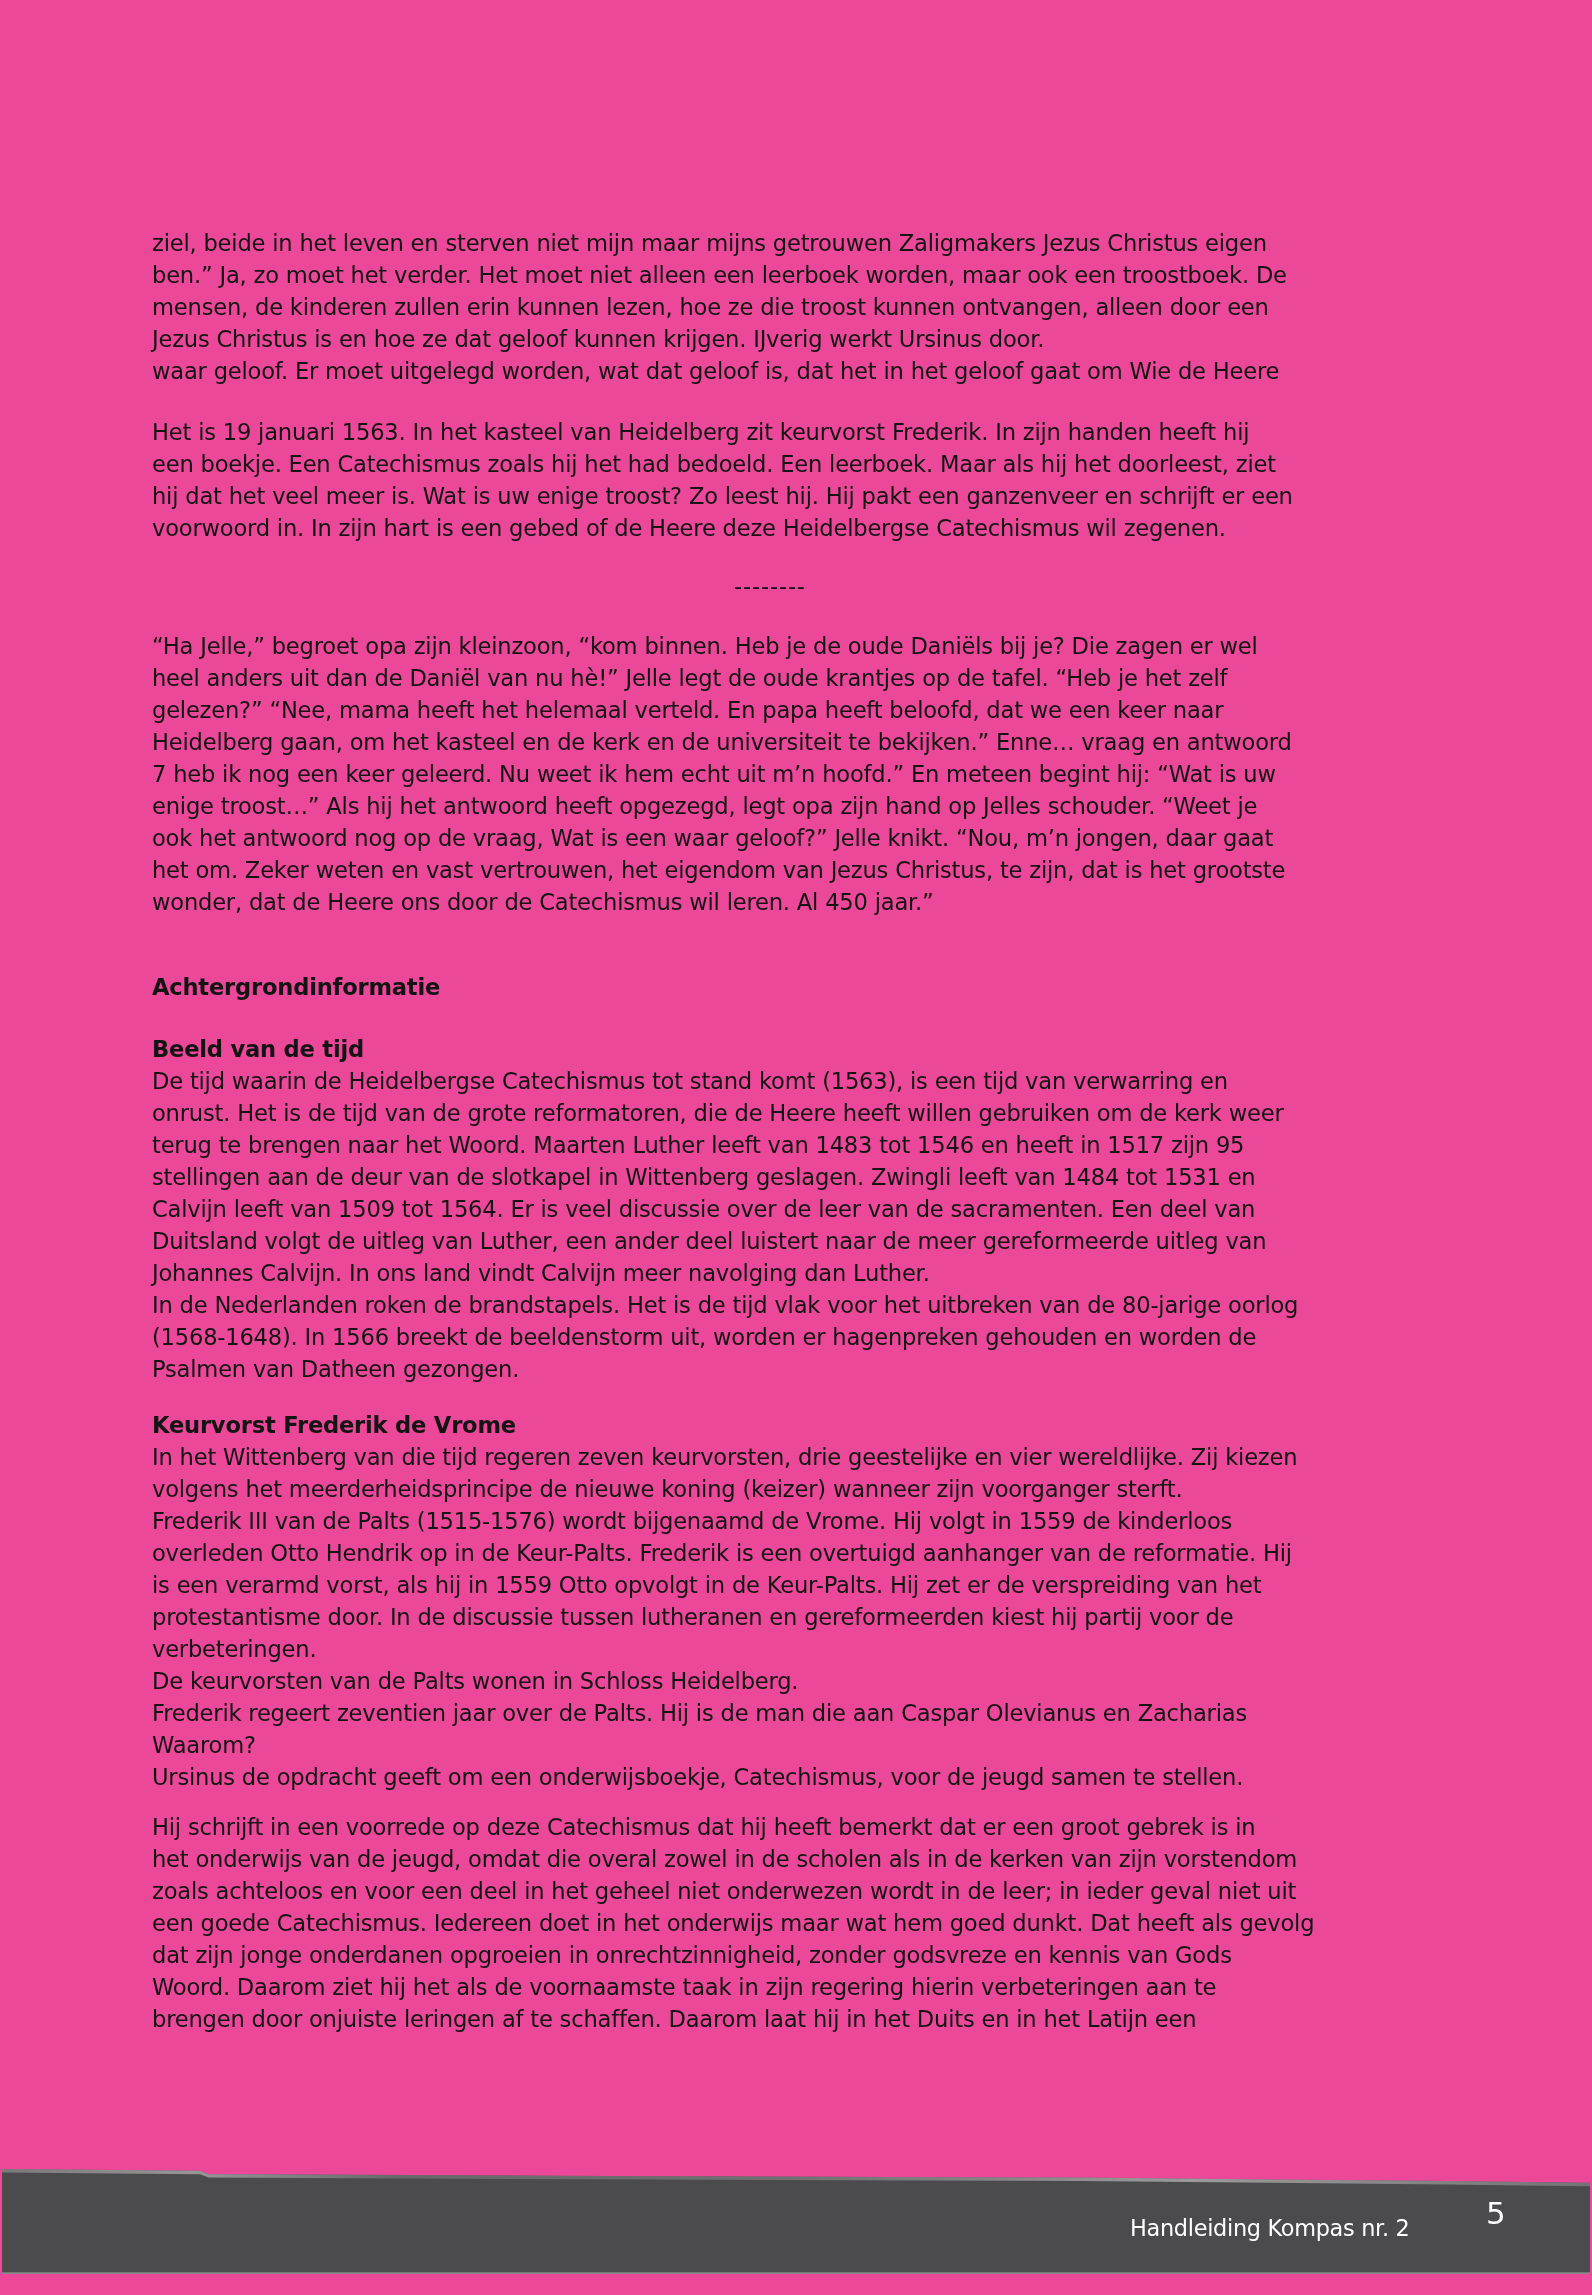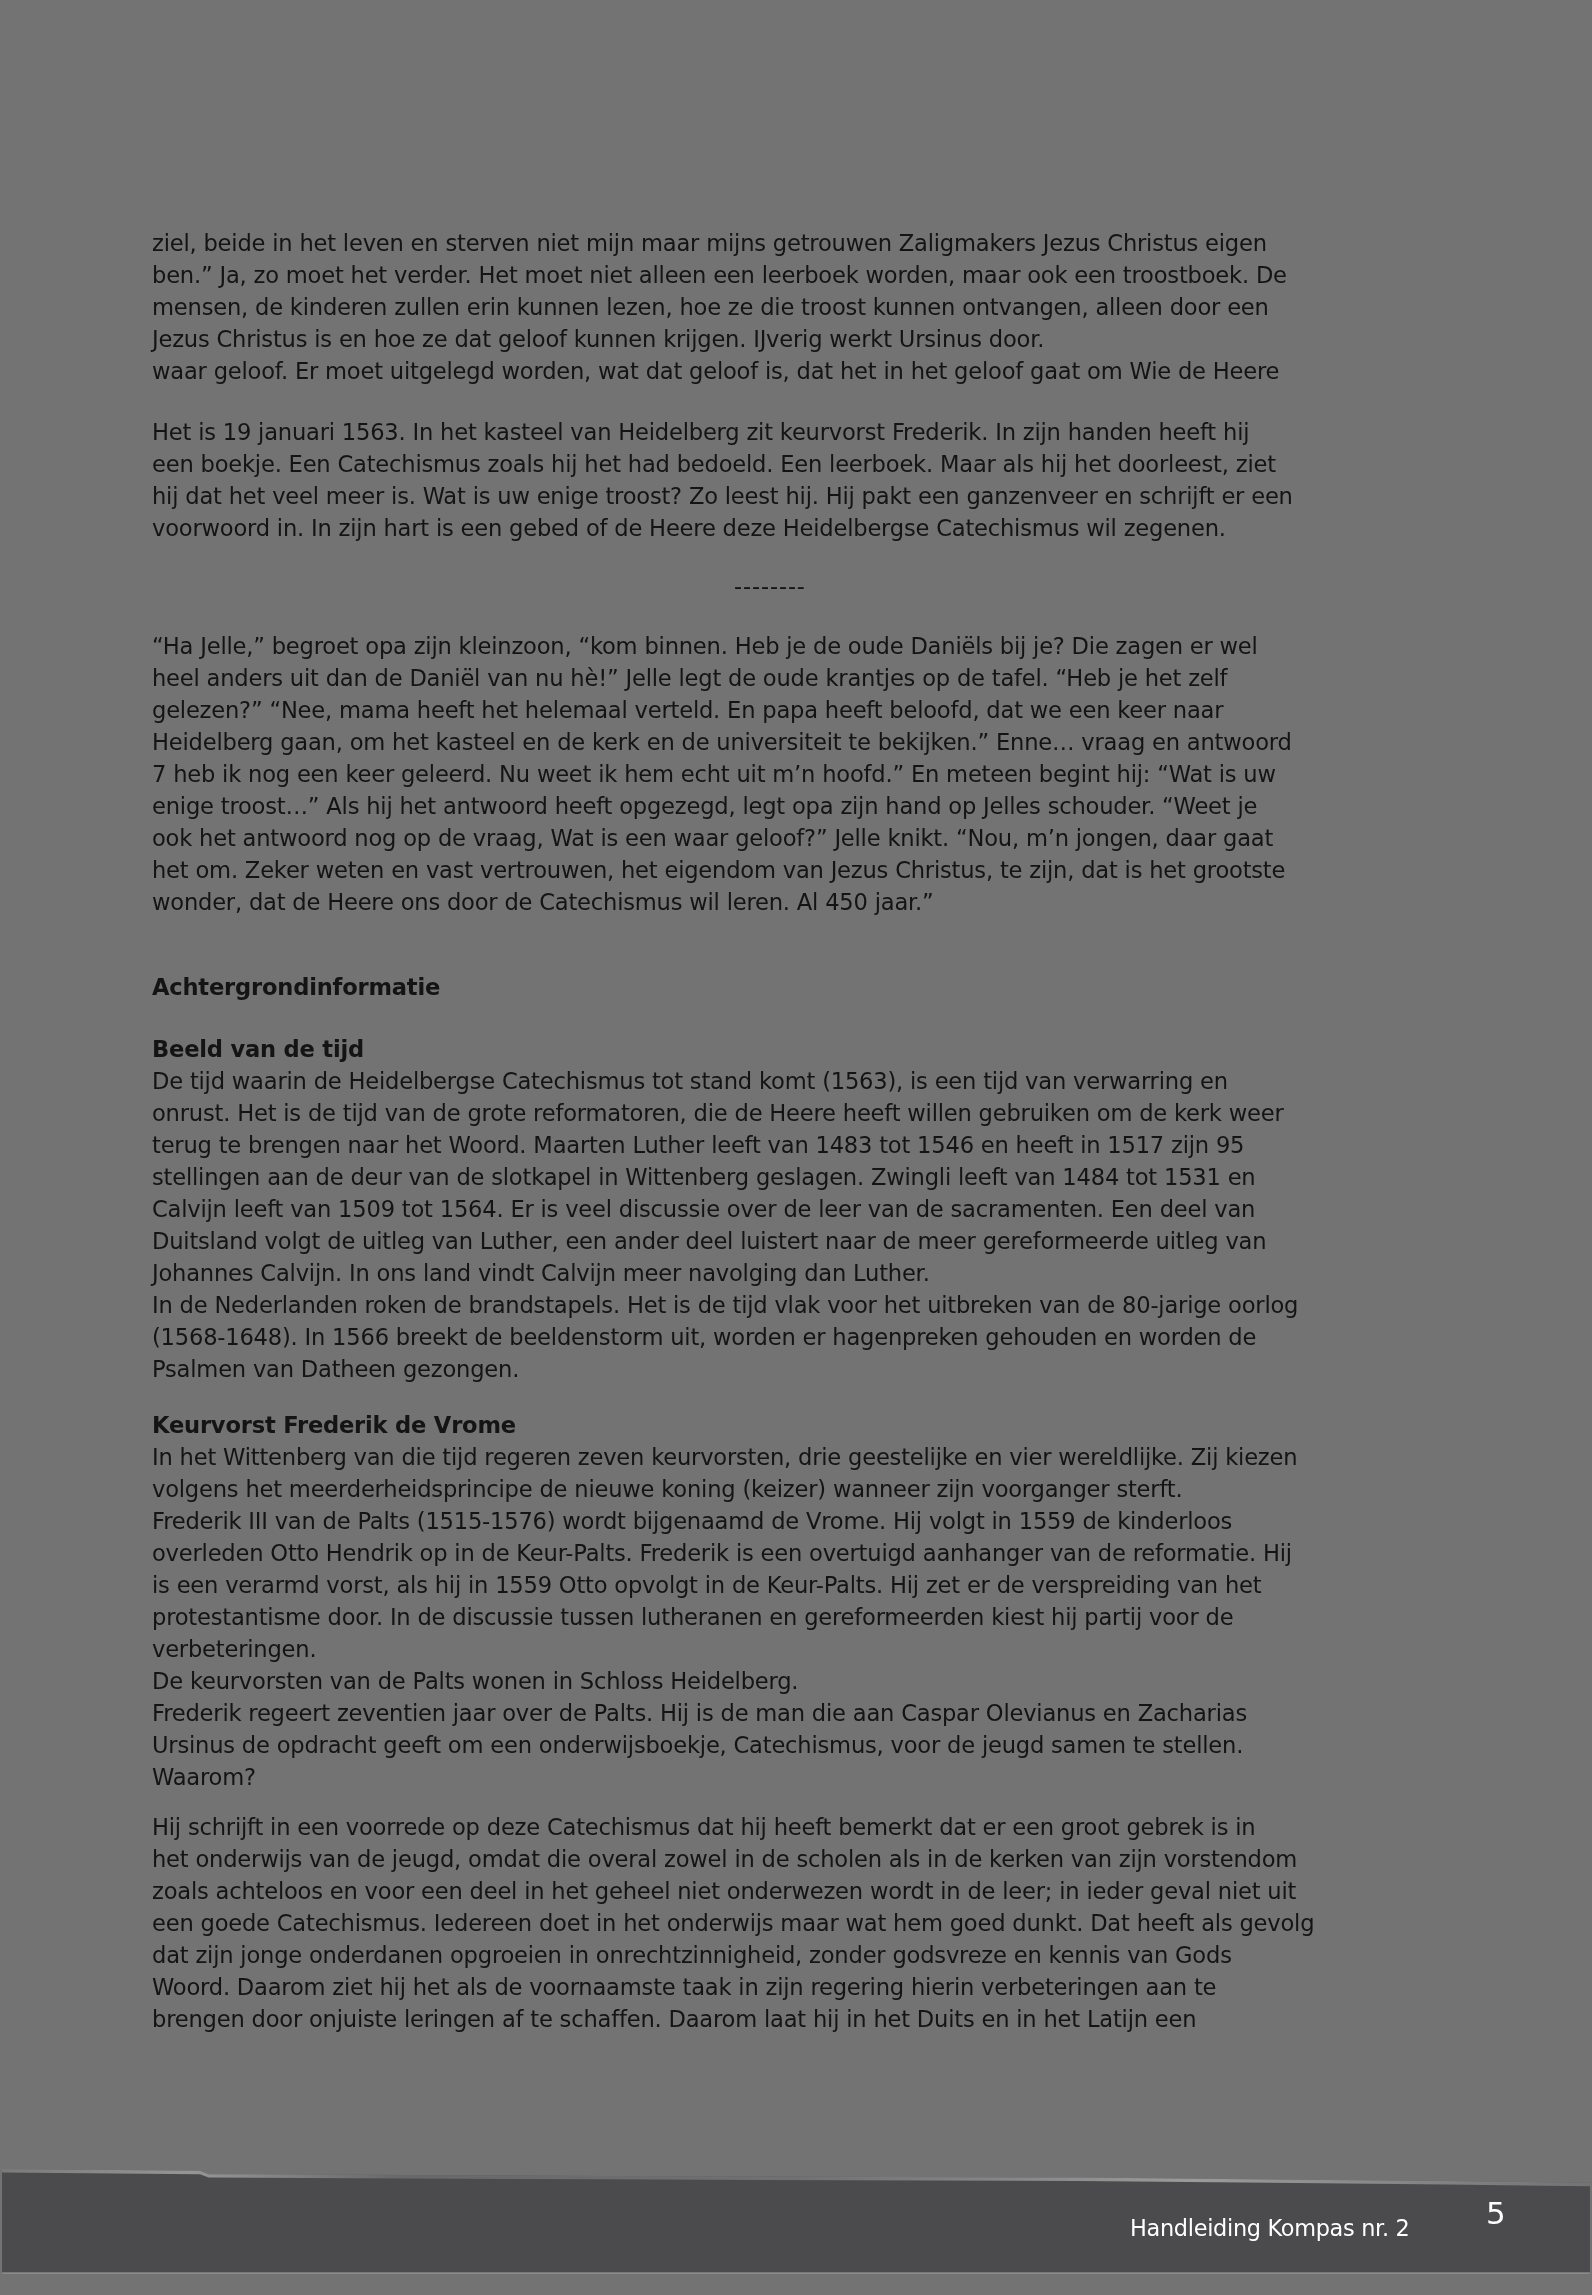--- a/index.html
+++ b/index.html
@@ -12,21 +12,21 @@
     height: 2295px;
     position: relative;
     overflow: hidden;
     font-family: "DejaVu Sans", sans-serif;
     color: #141414;
   }
   .page {
     position: absolute;
     left: 0; top: 0;
     width: 1592px; height: 2295px;
-    background: #737373;
+    background: #ec4899;
   }
   .block {
     position: absolute;
     left: 152px;
     width: 1346px;
   }
   .line {
     display: block;
     height: 32px;
     line-height: 32px;
@@ -129,22 +129,22 @@
     <span class="line bold">Keurvorst Frederik de Vrome</span>
     <span class="line">In het Wittenberg van die tijd regeren zeven keurvorsten, drie geestelijke en vier wereldlijke. Zij kiezen</span>
     <span class="line">volgens het meerderheidsprincipe de nieuwe koning (keizer) wanneer zijn voorganger sterft.</span>
     <span class="line">Frederik III van de Palts (1515-1576) wordt bijgenaamd de Vrome. Hij volgt in 1559 de kinderloos</span>
     <span class="line">overleden Otto Hendrik op in de Keur-Palts. Frederik is een overtuigd aanhanger van de reformatie. Hij</span>
     <span class="line">is een verarmd vorst, als hij in 1559 Otto opvolgt in de Keur-Palts. Hij zet er de verspreiding van het</span>
     <span class="line">protestantisme door. In de discussie tussen lutheranen en  gereformeerden kiest hij partij voor de</span>
     <span class="line">verbeteringen.</span>
     <span class="line">De keurvorsten van de Palts wonen in Schloss Heidelberg.</span>
     <span class="line">Frederik regeert zeventien jaar over de Palts. Hij is de man die aan Caspar Olevianus en Zacharias</span>
+    <span class="line">Waarom?</span>
     <span class="line">Ursinus de opdracht geeft om een onderwijsboekje, Catechismus, voor de jeugd samen te stellen.</span>
-    <span class="line">Waarom?</span>
   </div>
 
   <div class="block" style="top:1811px;">
     <span class="line">Hij schrijft in een voorrede op deze Catechismus dat hij heeft bemerkt dat er een groot gebrek is in</span>
     <span class="line">het onderwijs van de jeugd, omdat die overal zowel in de scholen als in de kerken van zijn vorstendom</span>
     <span class="line">zoals achteloos en voor een deel in het geheel niet onderwezen wordt in de leer; in ieder geval niet uit</span>
     <span class="line">een goede Catechismus. Iedereen doet in het onderwijs maar wat hem goed dunkt. Dat heeft als gevolg</span>
     <span class="line">dat zijn jonge onderdanen opgroeien in onrechtzinnigheid, zonder godsvreze en kennis van Gods</span>
     <span class="line">Woord. Daarom ziet hij het als de voornaamste taak in zijn regering hierin verbeteringen aan te</span>
     <span class="line">brengen door onjuiste leringen af te schaffen. Daarom laat hij in het Duits en in het Latijn een</span>

